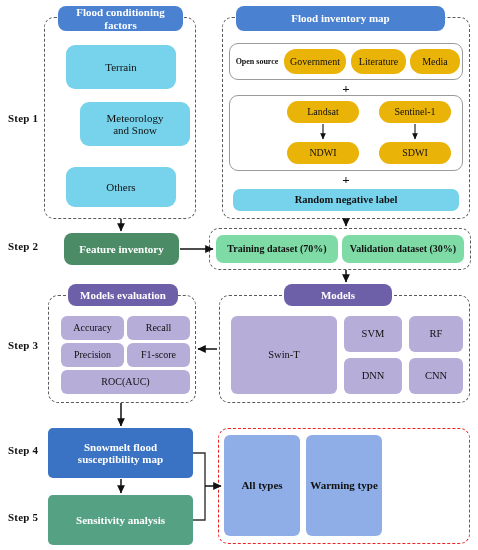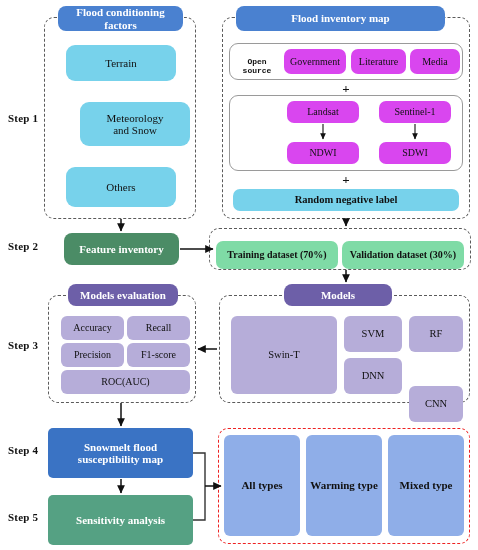--- a/index.html
+++ b/index.html
@@ -63,23 +63,23 @@
   .hdr-green {
     background: #4B8C66;
     color: #ffffff;
     font-weight: bold;
     font-size: 11px;
     border-radius: 8px;
   }
 
   
   .fill-cyan   { background: #77D2EB; color: #111; font-size: 11px; border-radius: 9px; }
-  .fill-cyan-s { background: #d946ef; color: #111; font-size: 10px; border-radius: 7px; }
+  .fill-cyan-s { background: #eab308; color: #111; font-size: 10px; border-radius: 12px; }
   .fill-cyan-b { background: #77D2EB; color: #111; font-size: 10.5px; font-weight: bold; border-radius: 7px; }
-  .fill-green  { background: #7FDBA6; color: #111; font-size: 10px; font-weight: bold; border-radius: 7px; margin-top: 6px; }
+  .fill-green  { background: #7FDBA6; color: #111; font-size: 10px; font-weight: bold; border-radius: 7px; }
   .fill-purple { background: #B6ADD9; color: #111; font-size: 10px; border-radius: 6px; }
   .fill-purple-l { background: #B6ADD9; color: #111; font-size: 10.5px; border-radius: 6px; }
   .fill-blue2  { background: #8FAEE8; color: #111; font-size: 11px; font-weight: bold; border-radius: 6px; }
   .solid-blue  { background: #3A73C4; color: #fff; font-size: 11px; font-weight: bold; border-radius: 5px; }
   .solid-green { background: #55A183; color: #fff; font-size: 11px; font-weight: bold; border-radius: 5px; }
 
   
   .grp-dashed {
     border: 1.4px dashed #5a5a5a;
     border-radius: 10px;
@@ -102,21 +102,20 @@
     color: #111;
     text-align: center;
     line-height: 1;
   }
   .lbl-small {
     font-size: 8px;
     font-weight: bold;
     color: #111;
     text-align: center;
     line-height: 1.15;
-    font-family: Liberation Mono, monospace;
   }
   svg.overlay {
     position: absolute;
     left: 0; top: 0;
     width: 478px; height: 550px;
     pointer-events: none;
   }
 </style>
 </head>
 <body>
@@ -126,21 +125,21 @@
   <div class="abs step-label" style="left:8px; top:112px;">Step 1</div>
   <div class="abs step-label" style="left:8px; top:240px;">Step 2</div>
   <div class="abs step-label" style="left:8px; top:339px;">Step 3</div>
   <div class="abs step-label" style="left:8px; top:444px;">Step 4</div>
   <div class="abs step-label" style="left:8px; top:511px;">Step 5</div>
 
   <div class="abs grp-dashed" style="left:44px; top:17px; width:152px; height:202px;"></div>
 
   <div class="abs box hdr-blue" style="left:58px; top:6px; width:125px; height:25px;">Flood conditioning factors</div>
 
-  <div class="abs box fill-cyan" style="left:66px; top:45px; width:110px; height:36px;">Terrain</div>
+  <div class="abs box fill-cyan" style="left:66px; top:45px; width:110px; height:44px;">Terrain</div>
 
   <div class="abs box fill-cyan" style="left:80px; top:102px; width:110px; height:44px; white-space:pre-line;">Meteorology
 and Snow</div>
 
   <div class="abs box fill-cyan" style="left:66px; top:167px; width:110px; height:40px;">Others</div>
 
   <div class="abs grp-dashed" style="left:222px; top:17px; width:248px; height:202px;"></div>
 
   <div class="abs box hdr-blue" style="left:236px; top:6px; width:209px; height:25px;">Flood inventory map</div>
 
@@ -180,32 +179,31 @@
   <div class="abs box fill-purple" style="left:61px; top:370px; width:129px; height:24px;">ROC(AUC)</div>
 
   <div class="abs grp-dashed" style="left:219px; top:295px; width:251px; height:108px;"></div>
   <div class="abs box hdr-purple" style="left:284px; top:284px; width:108px; height:22px;">Models</div>
 
   <div class="abs box fill-purple-l" style="left:231px; top:316px; width:106px; height:78px;">Swin-T</div>
 
   <div class="abs box fill-purple-l" style="left:344px; top:316px; width:58px; height:36px;">SVM</div>
   <div class="abs box fill-purple-l" style="left:409px; top:316px; width:54px; height:36px;">RF</div>
   <div class="abs box fill-purple-l" style="left:344px; top:358px; width:58px; height:36px;">DNN</div>
-  <div class="abs box fill-purple-l" style="left:409px; top:358px; width:54px; height:36px;margin-top:28px;">CNN</div>
+  <div class="abs box fill-purple-l" style="left:409px; top:358px; width:54px; height:36px;">CNN</div>
 
   <div class="abs box solid-blue" style="left:48px; top:428px; width:145px; height:50px; white-space:pre-line;">Snowmelt flood
 susceptibility map</div>
 
   <div class="abs box solid-green" style="left:48px; top:495px; width:145px; height:50px;">Sensitivity analysis</div>
 
   <div class="abs grp-dashed-red" style="left:218px; top:428px; width:252px; height:116px;"></div>
 
   <div class="abs box fill-blue2" style="left:224px; top:435px; width:76px; height:101px;text-align:right;">All types</div>
   <div class="abs box fill-blue2" style="left:306px; top:435px; width:76px; height:101px;">Warming type</div>
-  <div class="abs box fill-blue2" style="left:388px; top:435px; width:76px; height:101px;">Mixed type</div>
 
   <svg class="overlay" viewBox="0 0 478 550" xmlns="http://www.w3.org/2000/svg">
     <defs>
       <marker id="ah" markerWidth="7" markerHeight="7" refX="5.2" refY="2.6" orient="auto" markerUnits="strokeWidth">
         <path d="M0,0 L0,5.2 L5.6,2.6 z" fill="#111111"></path>
       </marker>
       <marker id="ah-sm" markerWidth="7" markerHeight="7" refX="5.2" refY="2.6" orient="auto" markerUnits="strokeWidth">
         <path d="M0,0 L0,5.2 L5.6,2.6 z" fill="#111111"></path>
       </marker>
     </defs>

